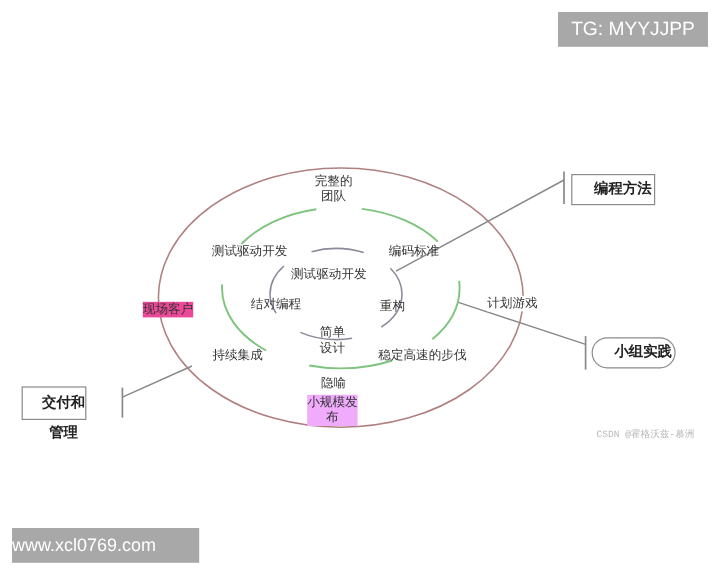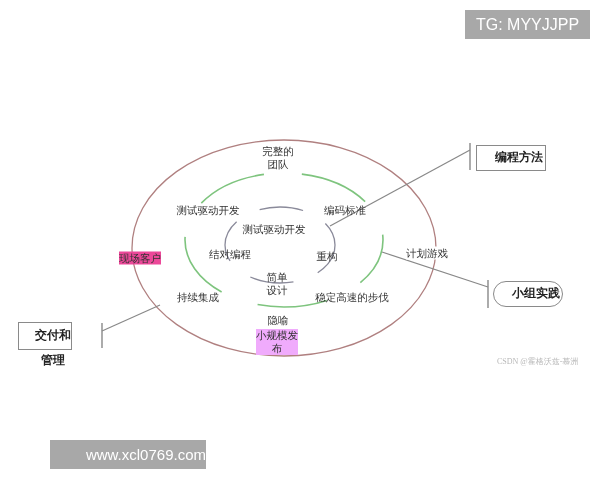--- a/index.html
+++ b/index.html
@@ -6,40 +6,40 @@
     body {
       width: 600px; height: 480px; background: #ffffff;
       position: relative; overflow: hidden;
       font-family: "DejaVu Sans", sans-serif;
     }
     .wm {
       position: absolute; background: #a8a8a8; color: #ffffff;
       font-family: "Liberation Sans", sans-serif;
     }
     .wm-tg { left: 465px; top: 10px; width: 125px; height: 29px; font-size: 16px; line-height: 29px; text-align: center; }
-    .wm-url { left: 10px; top: 440px; width: 156px; height: 29px; font-size: 15px; line-height: 29px; text-align: right; margin-left: 40px; }
+    .wm-url { left: 10px; top: 440px; width: 156px; height: 29px; font-size: 15px; line-height: 29px; text-align: left; }
     svg.diagram { position: absolute; left: 0; top: 0; }
     .lbl {
       position: absolute; font-size: 10.5px; color: #333333;
       white-space: nowrap; text-align: center; line-height: 13px;
       background: transparent;
       font-family: "DejaVu Sans", sans-serif;
       transform: translate(-50%, -50%);
       margin-top: 16px;
     }
     .box {
       position: absolute; border: 1.5px solid #8a8a8a; background: #ffffff;
       font-size: 12px; font-weight: bold; color: #222222;
       text-align: center; font-family: "DejaVu Sans", sans-serif;
       box-sizing: border-box;
       padding-left: 16px;
     }
     .csdn {
       position: absolute; left: 497px; top: 356px; font-size: 8px; color: #b8b8b8;
-      font-family: Liberation Serif, serif; white-space: nowrap;
+      font-family: Liberation Mono, monospace; white-space: nowrap;
     }
   </style>
 </head>
 <body>
 
 <div class="wm wm-tg">TG: MYYJJPP</div>
 
 <svg class="diagram" width="600" height="480">
 
   <ellipse cx="284" cy="248" rx="152" ry="108" fill="none" stroke="#b08080" stroke-width="1.3"></ellipse>

